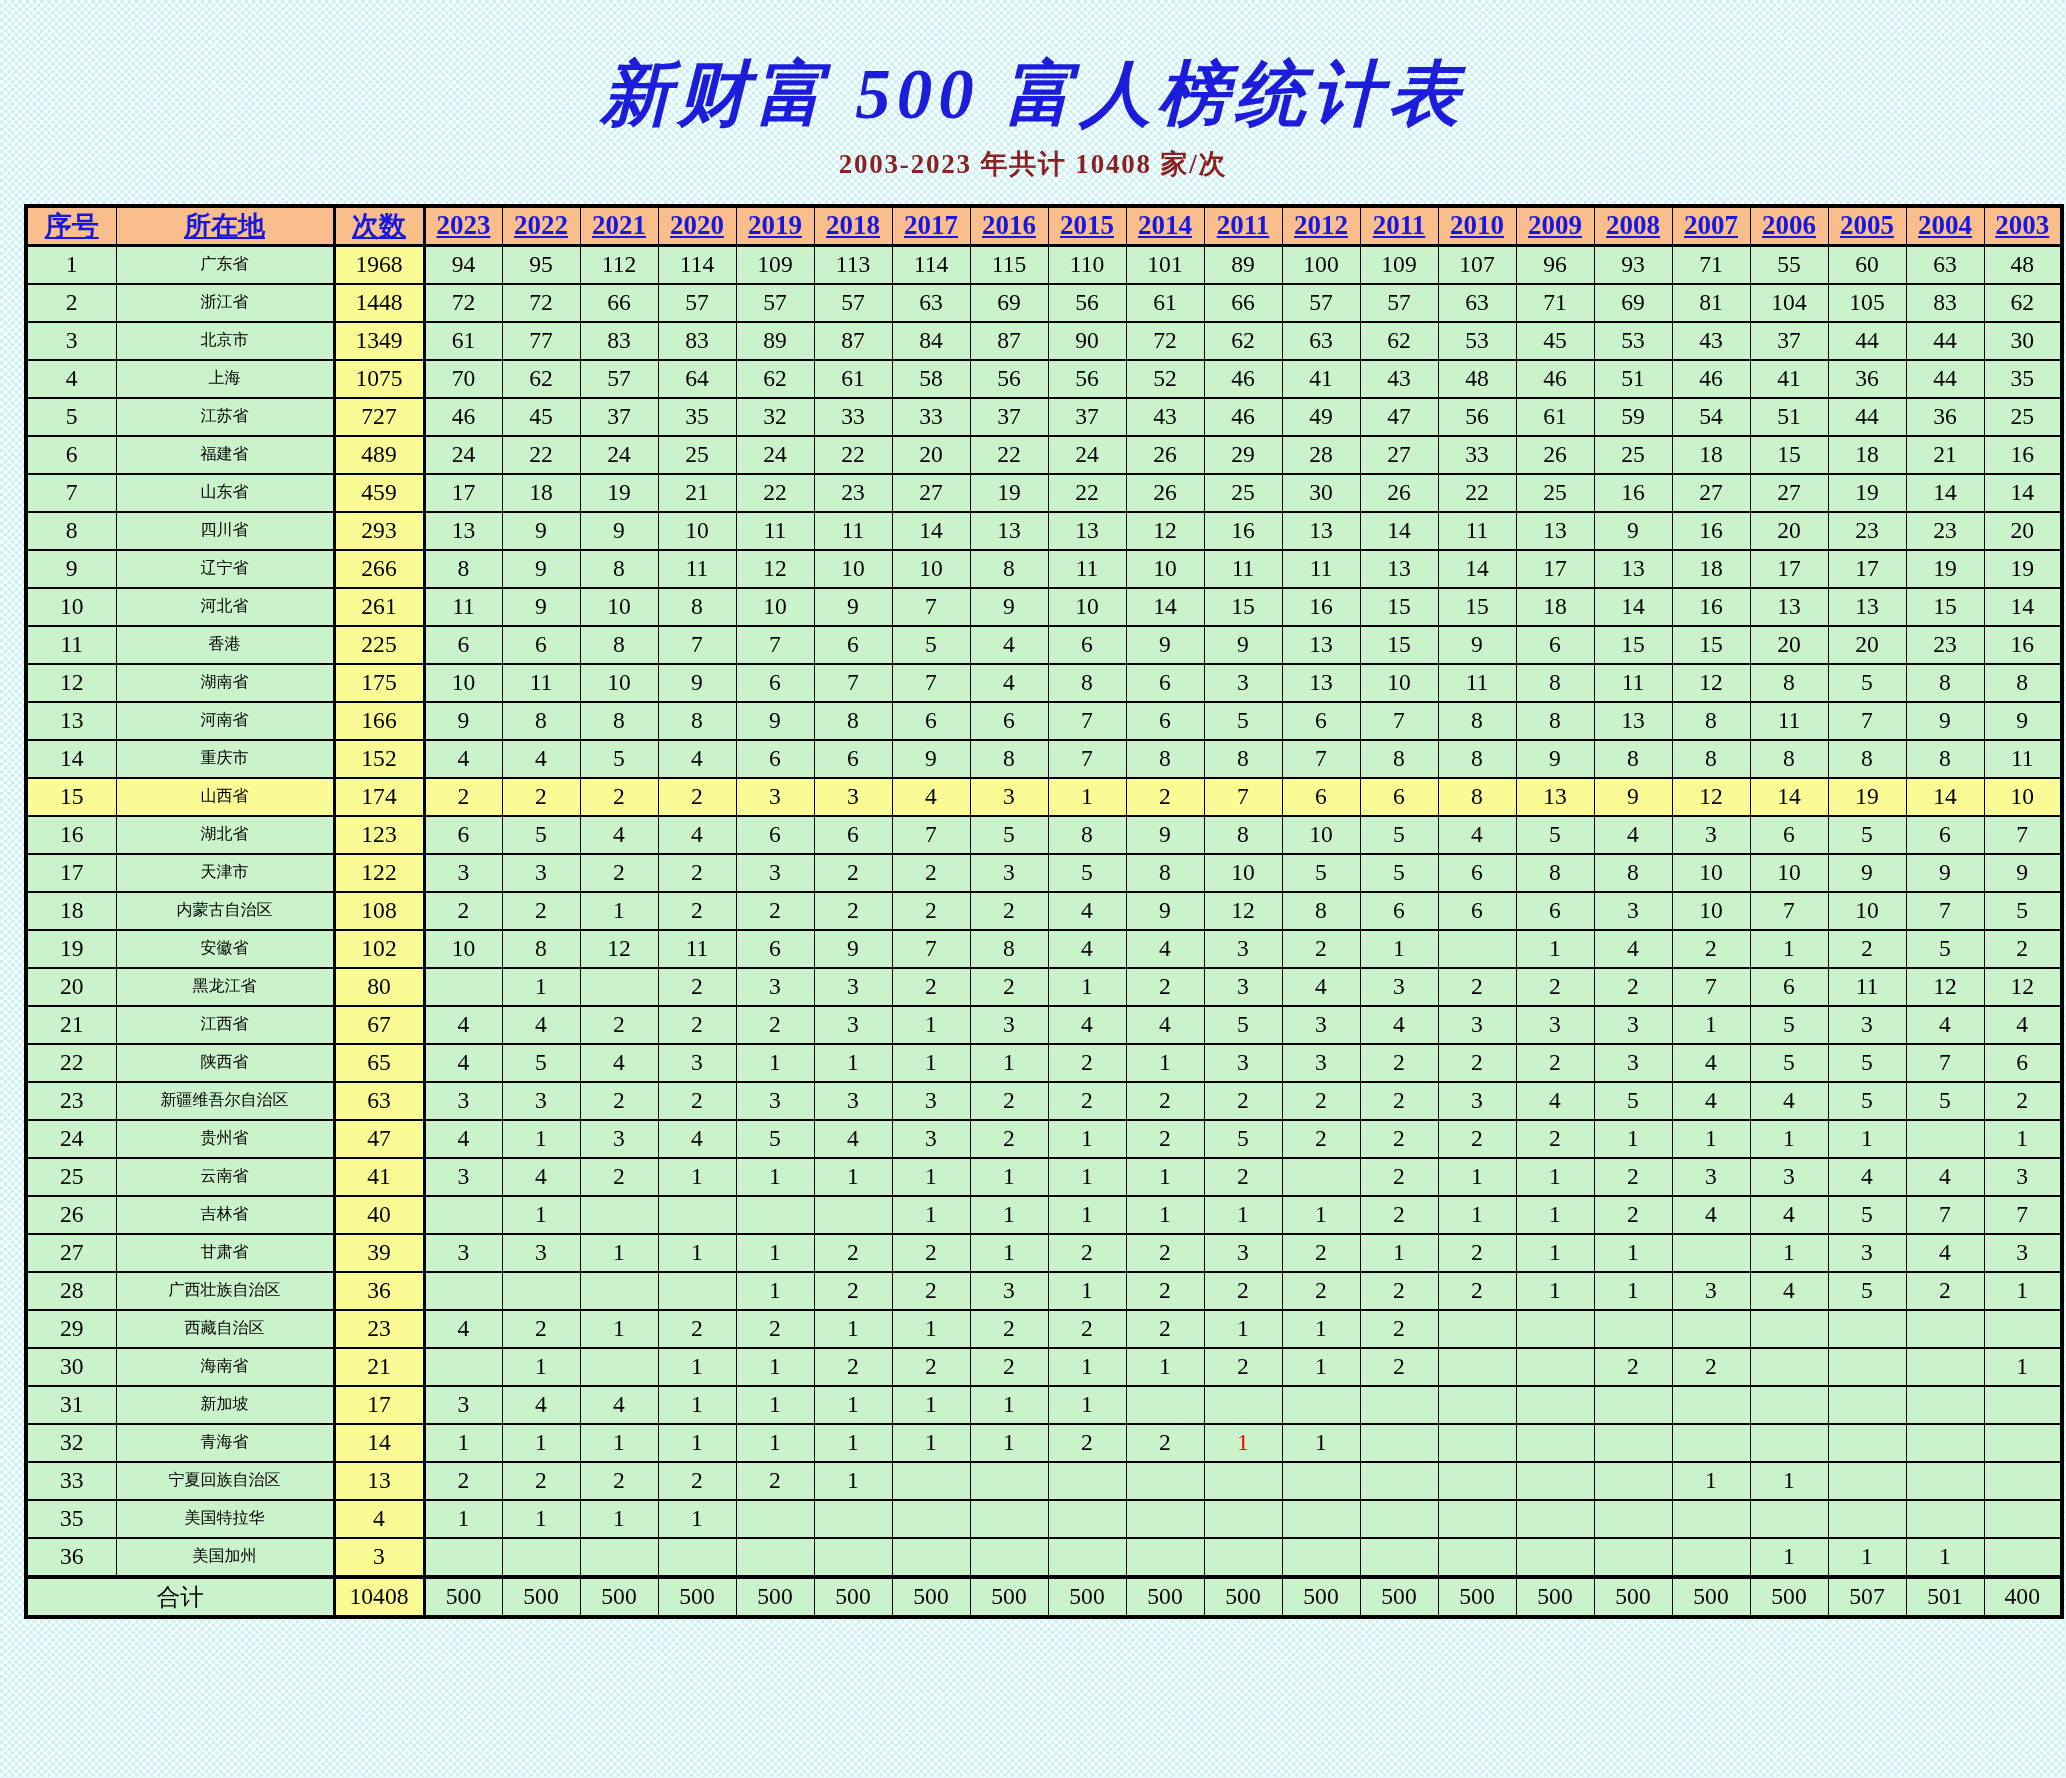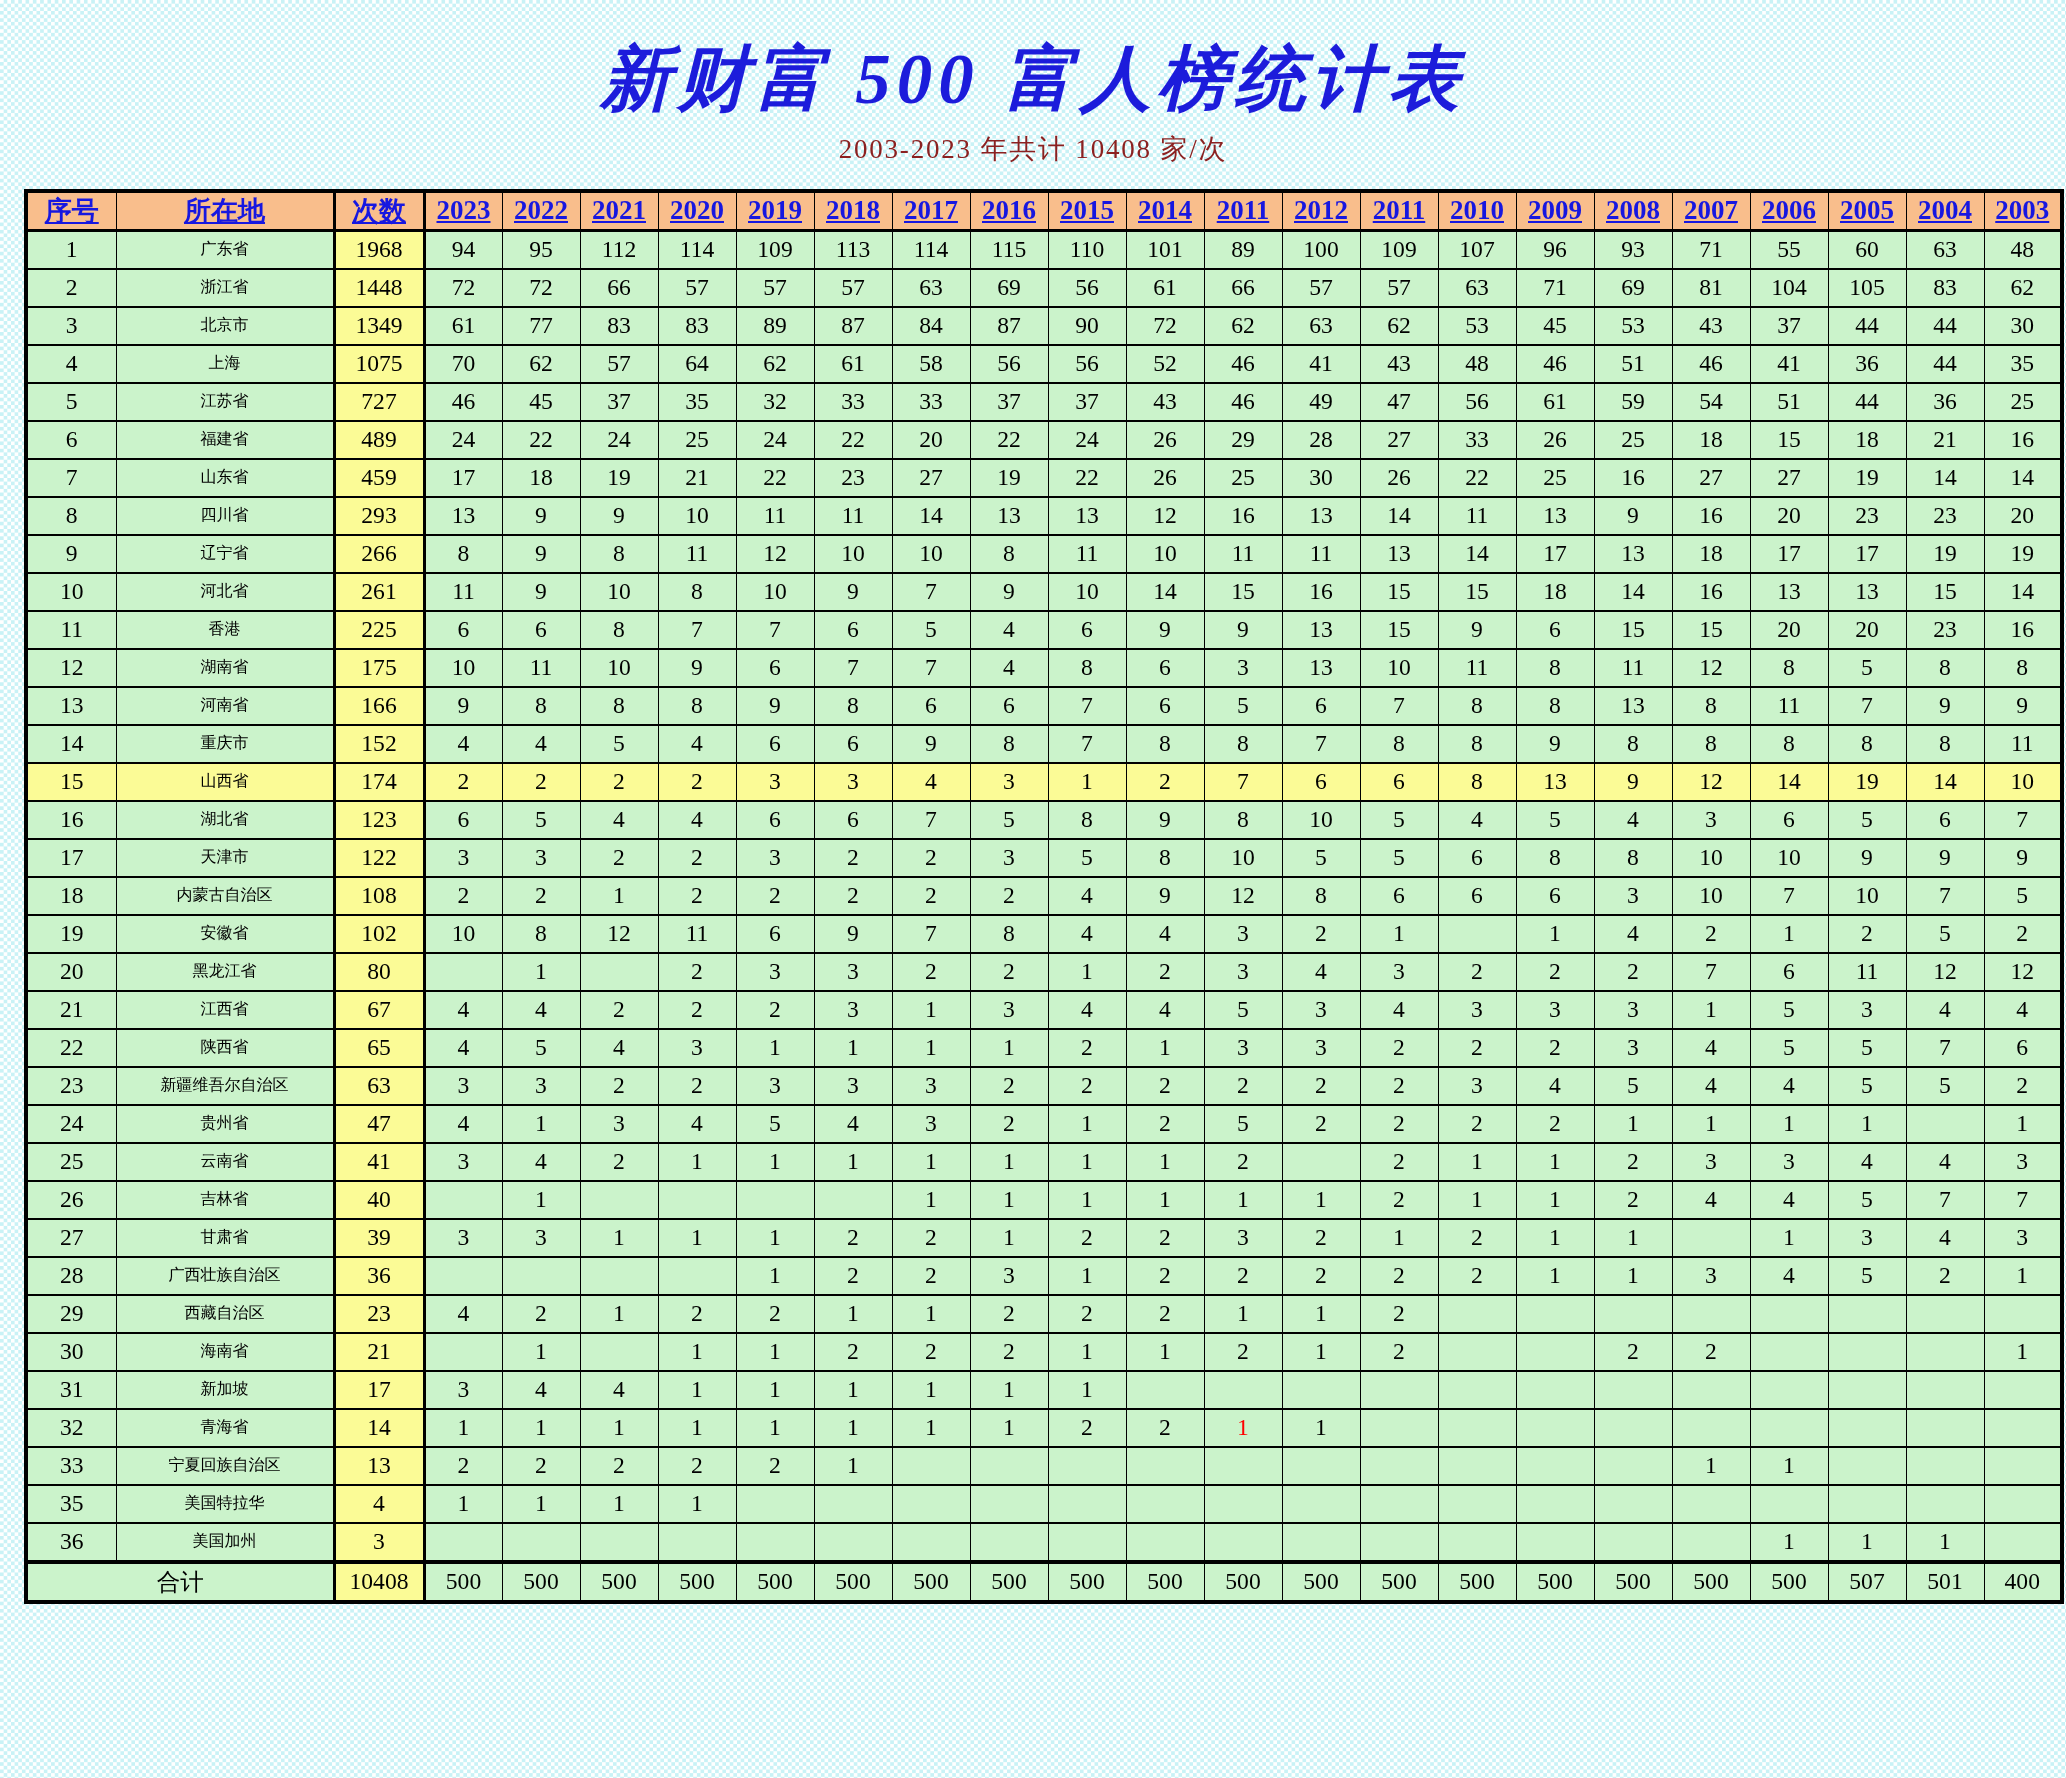--- a/index.html
+++ b/index.html
@@ -5,29 +5,29 @@
   html,body{margin:0;padding:0;}
   body{
     width:2066px;height:1779px;overflow:hidden;
     background-color:#ffffff;
     background-image:repeating-conic-gradient(#c9f2f6 0% 25%, #ffffff 0% 50%);
     background-size:7.3px 7.3px;
     font-family:"Liberation Serif","DejaVu Serif",serif;
   }
   .page-header{width:100%;text-align:center;}
   .page-title{
-    margin:39px 0 0 0;
+    margin:54px 0 0 0;
     font-size:71px;line-height:1.15;
     font-weight:bold;font-style:italic;
     color:#1c1cdb;letter-spacing:6px;
   }
   .page-subtitle{
     margin-top:13.3px;
     font-size:27px;line-height:1.15;
-    font-weight:normal;color:#8b2121;letter-spacing:1.8px;
+    font-weight:bold;color:#8b2121;letter-spacing:1.8px;
   }
   table.stats{
     border-collapse:collapse;table-layout:fixed;
     width:2036px;margin:24px 0 0 24px;
     border:4.2px solid #000;
     background:#cbf3cb;
   }
   col.c-rank{width:90px;}
   col.c-region{width:218px;}
   col.c-count{width:90px;}

